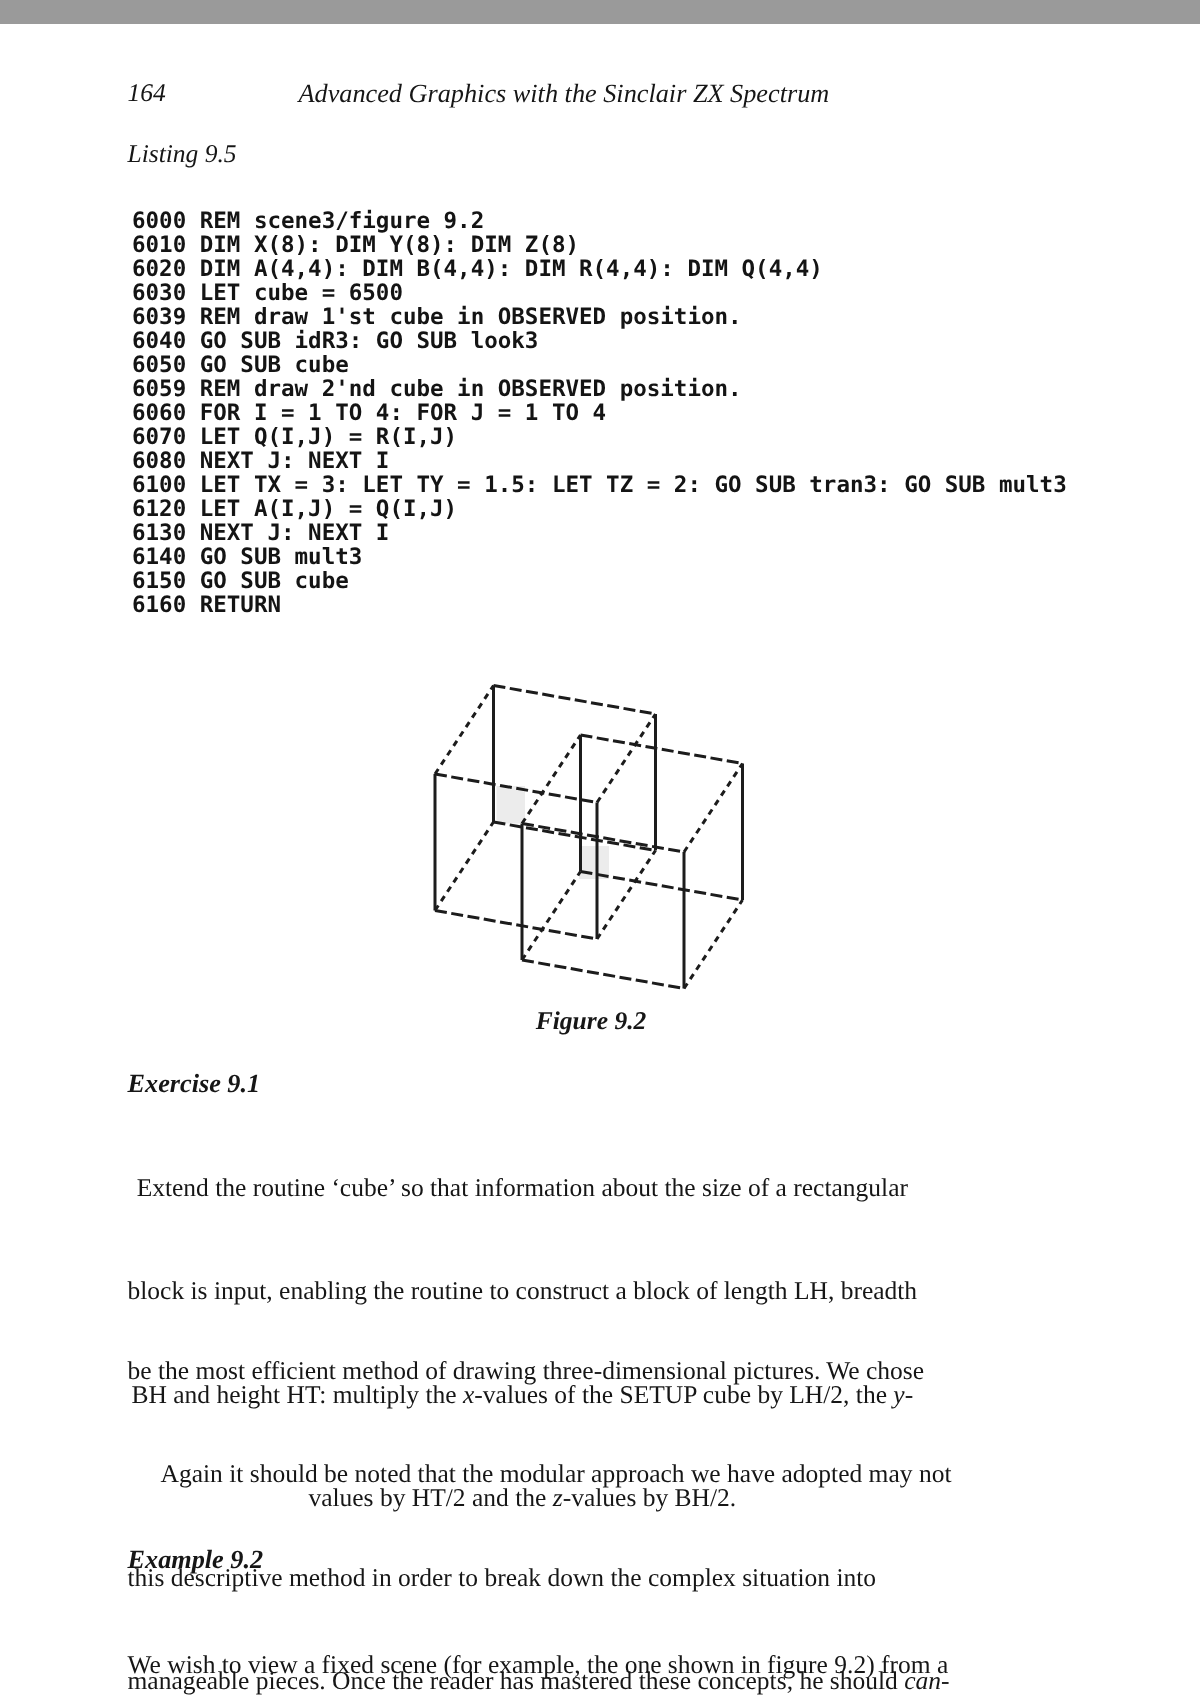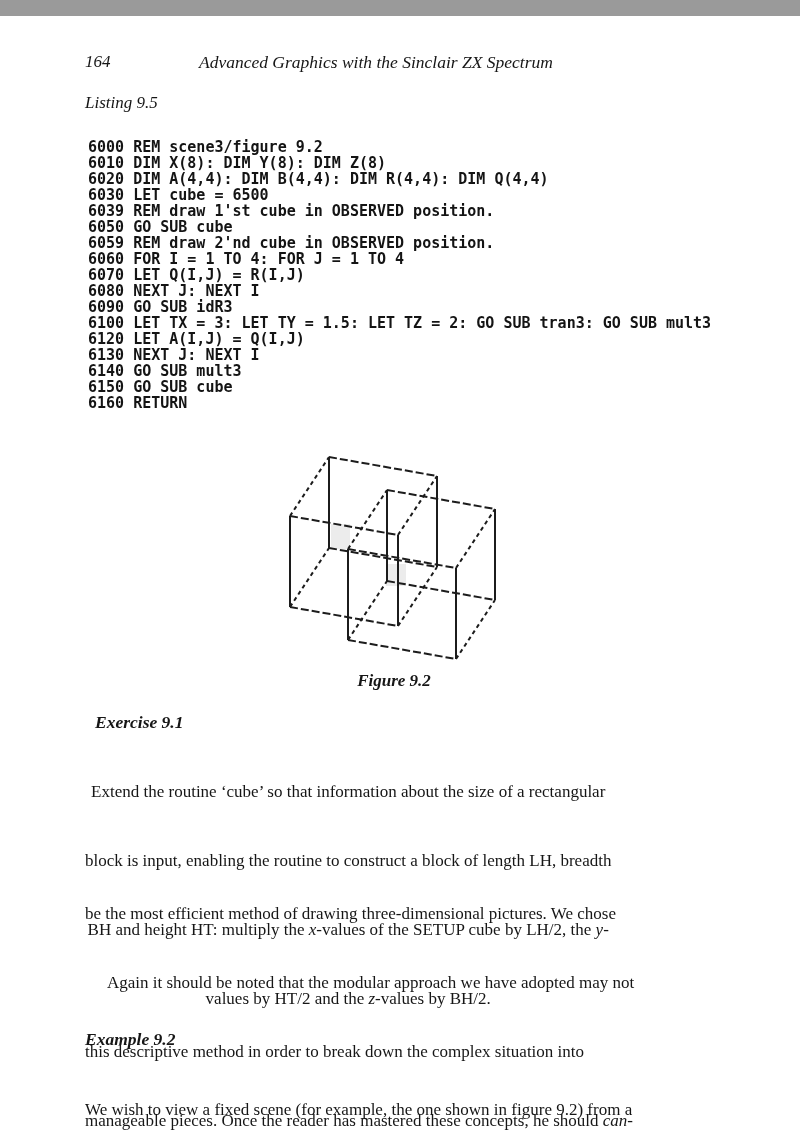--- a/index.html
+++ b/index.html
@@ -19,21 +19,21 @@
   .listing-label{left:85px;top:77px;font-size:17px;font-style:italic;}
   .code-block{
     left:88px;top:123px;
     font-family:"DejaVu Sans Mono","Liberation Mono",monospace;
     font-size:15px;font-weight:bold;line-height:16px;color:#141414;
   }
   .code-line{white-space:pre;height:16px;}
   .figure-svg{left:276px;top:427px;}
   .figure-caption{left:276px;top:655px;width:236px;text-align:center;
     font-size:17px;font-weight:bold;font-style:italic;}
-  .exercise-heading{left:95px;top:696px;font-size:17.5px;font-style:italic;}
+  .exercise-heading{left:85px;top:696px;font-size:17.5px;font-style:italic;}
   .exercise-body{left:85px;top:718px;text-align:center;}
   .para-body{left:85px;top:840px;}
   .example-heading{left:85px;top:1013px;font-size:17.5px;}
   .example-body{left:85px;top:1036px;}
   
   .edge{stroke:#1c1c1c;stroke-width:2;fill:none;stroke-linecap:butt;}
   .edge-u{stroke-dasharray:8 3;}
   .edge-w{stroke-dasharray:4 3.5;}
   .scan-shade{fill:#ececec;}
 </style>
@@ -46,26 +46,26 @@
   <div class="abs header-title">Advanced Graphics with the Sinclair ZX Spectrum</div>
 
   <div class="abs listing-label">Listing 9.5</div>
 
   <div class="abs code-block">
     <div class="code-line">6000 REM scene3/figure 9.2</div>
     <div class="code-line">6010 DIM X(8): DIM Y(8): DIM Z(8)</div>
     <div class="code-line">6020 DIM A(4,4): DIM B(4,4): DIM R(4,4): DIM Q(4,4)</div>
     <div class="code-line">6030 LET cube = 6500</div>
     <div class="code-line">6039 REM draw 1'st cube in OBSERVED position.</div>
+    <div class="code-line">6040 GO SUB idR3: GO SUB look3</div>
     <div class="code-line">6050 GO SUB cube</div>
     <div class="code-line">6059 REM draw 2'nd cube in OBSERVED position.</div>
     <div class="code-line">6060 FOR I = 1 TO 4: FOR J = 1 TO 4</div>
     <div class="code-line">6070 LET Q(I,J) = R(I,J)</div>
     <div class="code-line">6080 NEXT J: NEXT I</div>
-    <div class="code-line">6090 GO SUB idR3</div>
     <div class="code-line">6100 LET TX = 3: LET TY = 1.5: LET TZ = 2: GO SUB tran3: GO SUB mult3</div>
     <div class="code-line">6120 LET A(I,J) = Q(I,J)</div>
     <div class="code-line">6130 NEXT J: NEXT I</div>
     <div class="code-line">6140 GO SUB mult3</div>
     <div class="code-line">6150 GO SUB cube</div>
     <div class="code-line">6160 RETURN</div>
   </div>
 
   <svg class="abs figure-svg" width="236" height="232" viewBox="276 427 236 232" xmlns="http://www.w3.org/2000/svg">
     <rect class="scan-shade" x="331" y="508" width="19" height="25"></rect>

